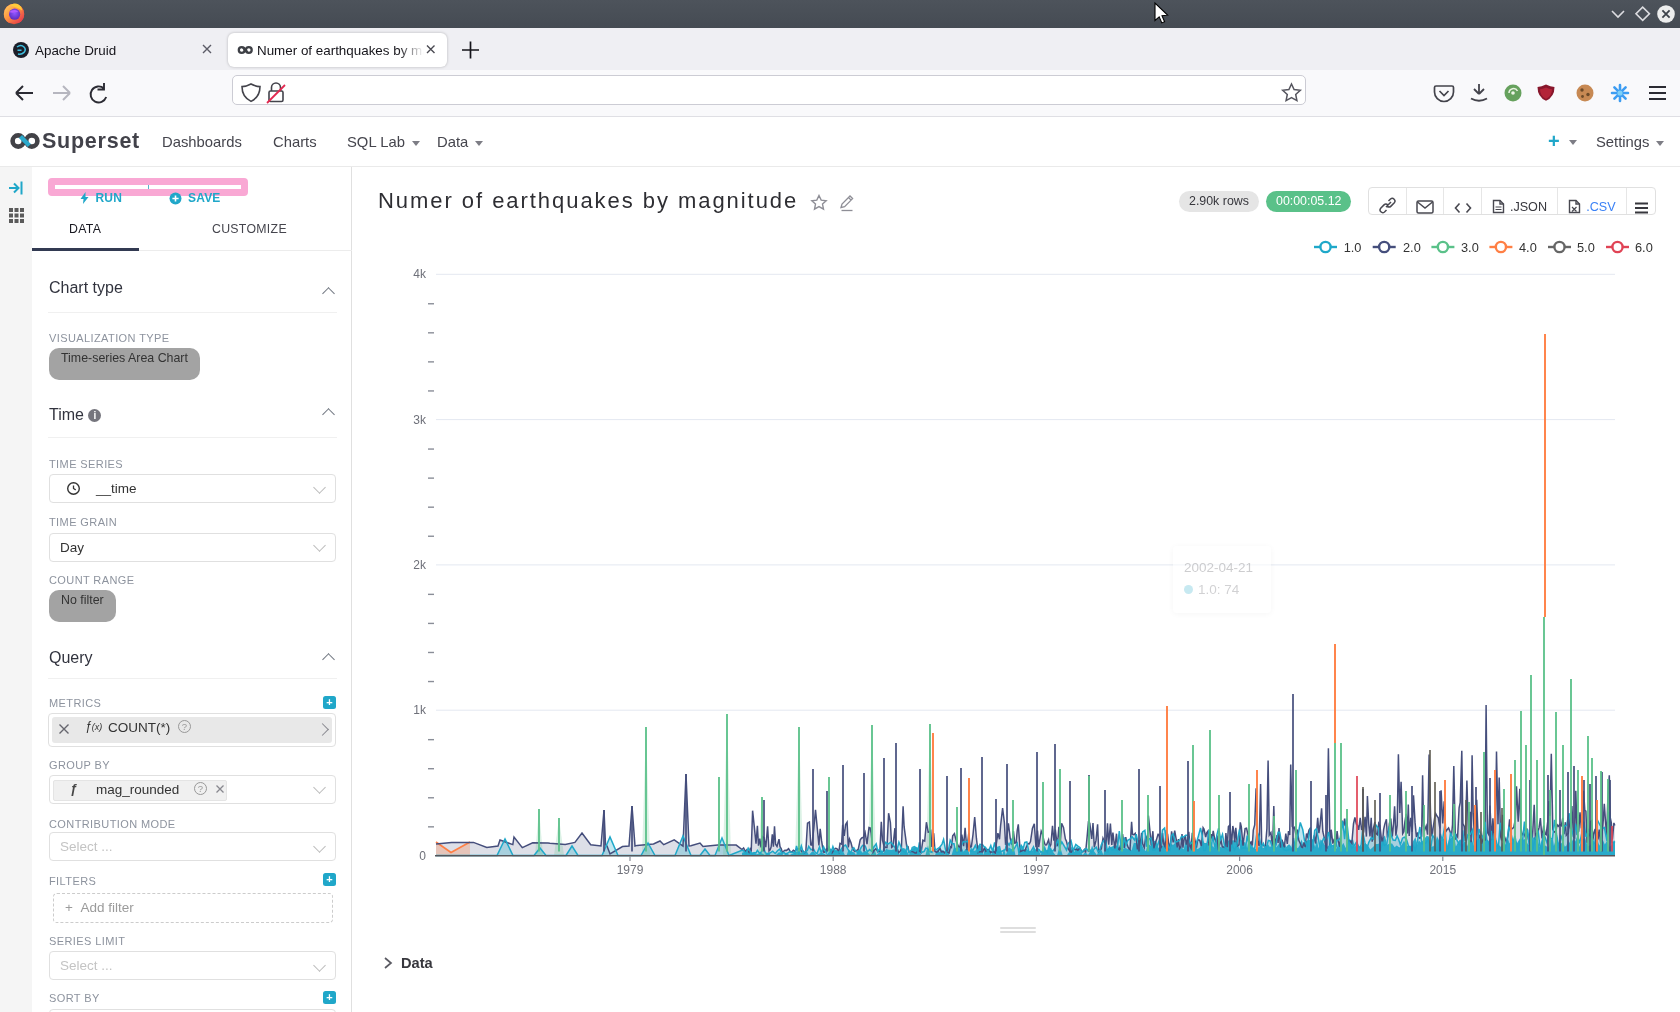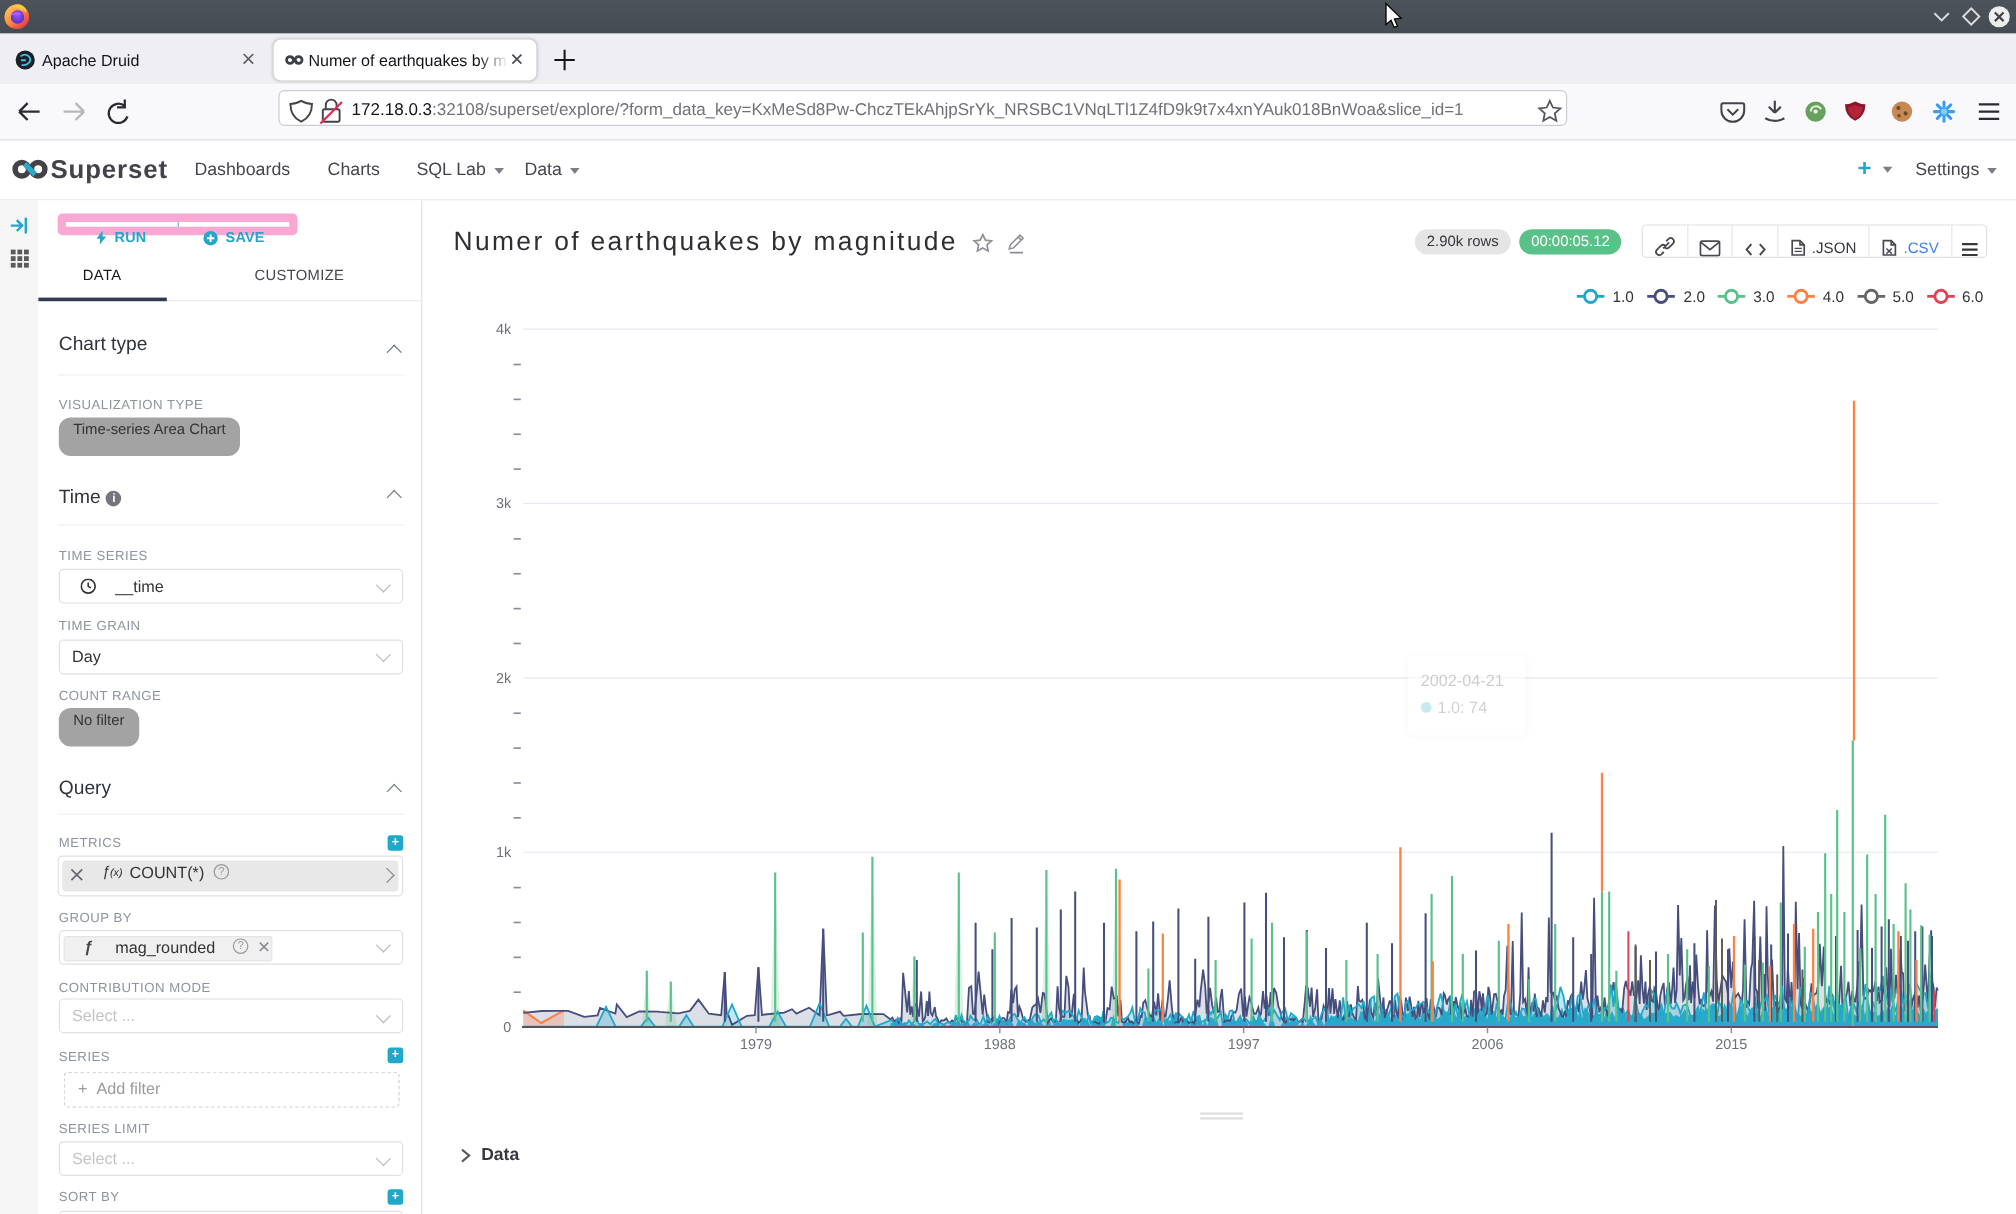--- a/index.html
+++ b/index.html
@@ -94,21 +94,20 @@
   <circle cx="248.8" cy="22" r="2.9" stroke="#3e4046" stroke-width="2.3" fill="none"></circle>
   <path d="M243 19.7 l4.6 4.6" stroke="#3e4046" stroke-width="2.2"></path>
 
   <path d="M427 17.5 l7.5 7.5 M434.5 17.5 l-7.5 7.5" stroke="#4a4a52" stroke-width="1.4"></path>
 
   <path d="M462 22 h17 M470.5 13.5 v17" stroke="#15141a" stroke-width="1.7"></path>
 </svg>
 
 <div class="a urlbar"></div>
 <div class="a urlfield"></div>
-<div class="a urltext">172.18.0.3<span>:32108/superset/explore/?form_data_key=KxMeSd8Pw-ChczTEkAhjpSrYk_NRSBC1VNqLTl1Z4fD9k9t7x4xnYAuk018BnWoa&amp;slice_id=1</span></div>
 <svg class="a" style="left:0;top:70px" width="1680" height="47" xmlns="http://www.w3.org/2000/svg">
 
   <path d="M16 23 h17 M16 23 l7-7 M16 23 l7 7" stroke="#2b2b33" stroke-width="2" fill="none"></path>
   <path d="M53 23 h17 M70 23 l-7-7 M70 23 l-7 7" stroke="#b6b6bf" stroke-width="2" fill="none"></path>
   <path d="M104 18.5 a8 8 0 1 0 2.2 8.5 M104 13 v6.5 h-6.5" stroke="#2b2b33" stroke-width="1.9" fill="none"></path>
 
   <path d="M251 14 q5 2.6 9 2.6 q0 10.5-9 14.8 q-9-4.3-9-14.8 q4 0 9-2.6z" stroke="#43434b" stroke-width="1.6" fill="none"></path>
 
   <g stroke="#43434b" stroke-width="1.6" fill="none">
    <rect x="269" y="21" width="14" height="10.5" rx="1.5"></rect>
@@ -238,21 +237,21 @@
   <div class="a seltext" style="left:64px;top:615px">mag_rounded</div>
   <div class="a" style="left:162px;top:615px;width:13px;height:13px;border:1.2px solid #999;border-radius:50%;color:#999;font-size:9.5px;line-height:12px;text-align:center">?</div>
   <svg class="a" style="left:183px;top:617px" width="10" height="10">
         <path d="M1.5 1.5 l7 7 M8.5 1.5 l-7 7" stroke="#88888f" stroke-width="1.3"></path>
       </svg>
   <div class="chev chevdn a" style="left:283px;top:616px;border-color:#bbb"></div>
   <div class="a seclabel" style="left:17px;top:651px">CONTRIBUTION MODE</div>
   <div class="a selbox" style="left:17px;top:665px"></div>
   <div class="a selph" style="left:28px;top:672px">Select ...</div>
   <div class="chev chevdn a" style="left:283px;top:675px;border-color:#bbb"></div>
-  <div class="a seclabel" style="left:17px;top:708px">SERIES</div>
+  <div class="a seclabel" style="left:17px;top:708px">FILTERS</div>
   <div class="a plusbtn" style="left:291px;top:706px">+</div>
   <div class="a" style="left:21px;top:726px;width:280px;height:30px;border:1px dashed #ccc;border-radius:4px"></div>
   <div class="a" style="left:33px;top:733px;font-size:13.5px;color:#9b9b9b">+&nbsp;&nbsp;Add filter</div>
   <div class="a seclabel" style="left:17px;top:768px">SERIES LIMIT</div>
   <div class="a selbox" style="left:17px;top:784px"></div>
   <div class="a selph" style="left:28px;top:791px">Select ...</div>
   <div class="chev chevdn a" style="left:283px;top:794px;border-color:#bbb"></div>
   <div class="a seclabel" style="left:17px;top:825px">SORT BY</div>
   <div class="a plusbtn" style="left:291px;top:824px">+</div>
   <div class="a selbox" style="left:17px;top:842px"></div>

